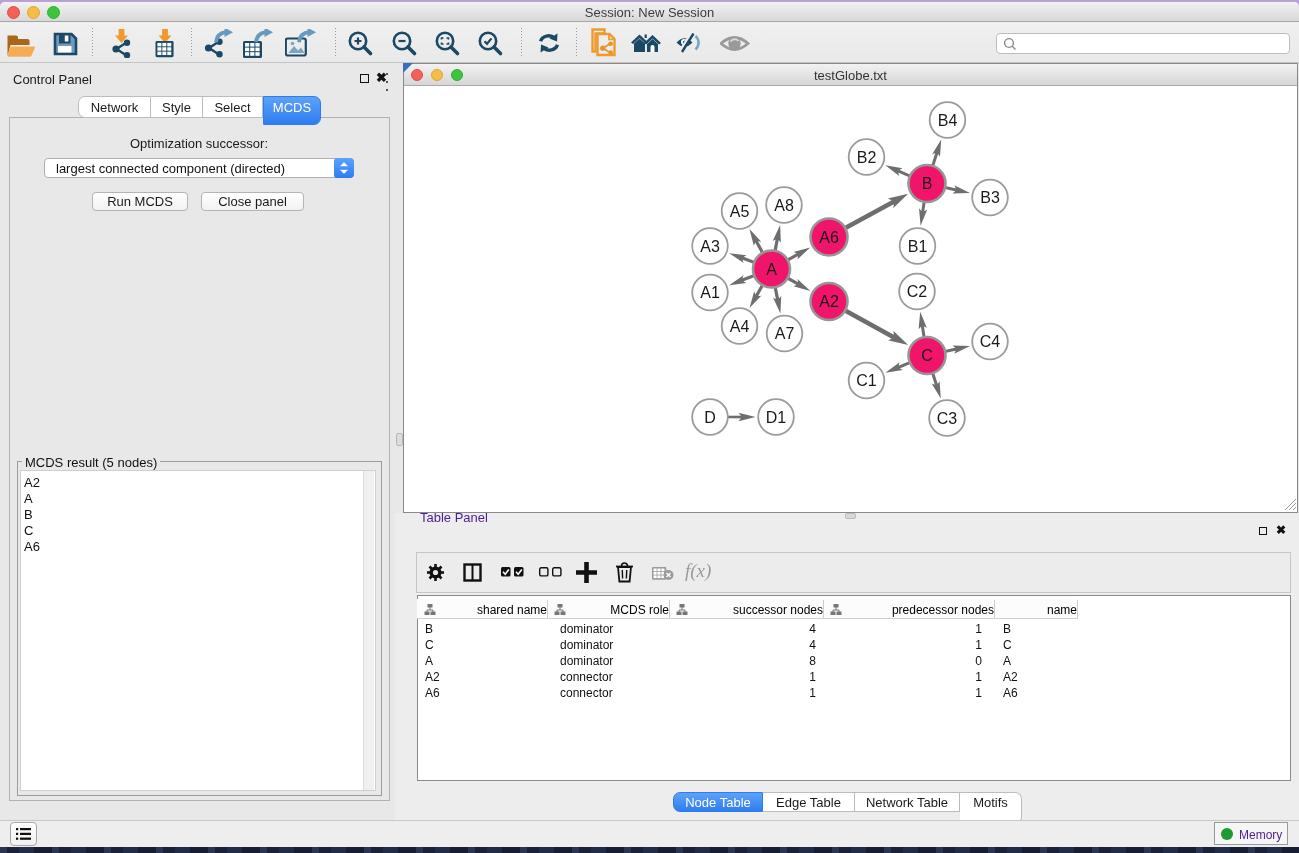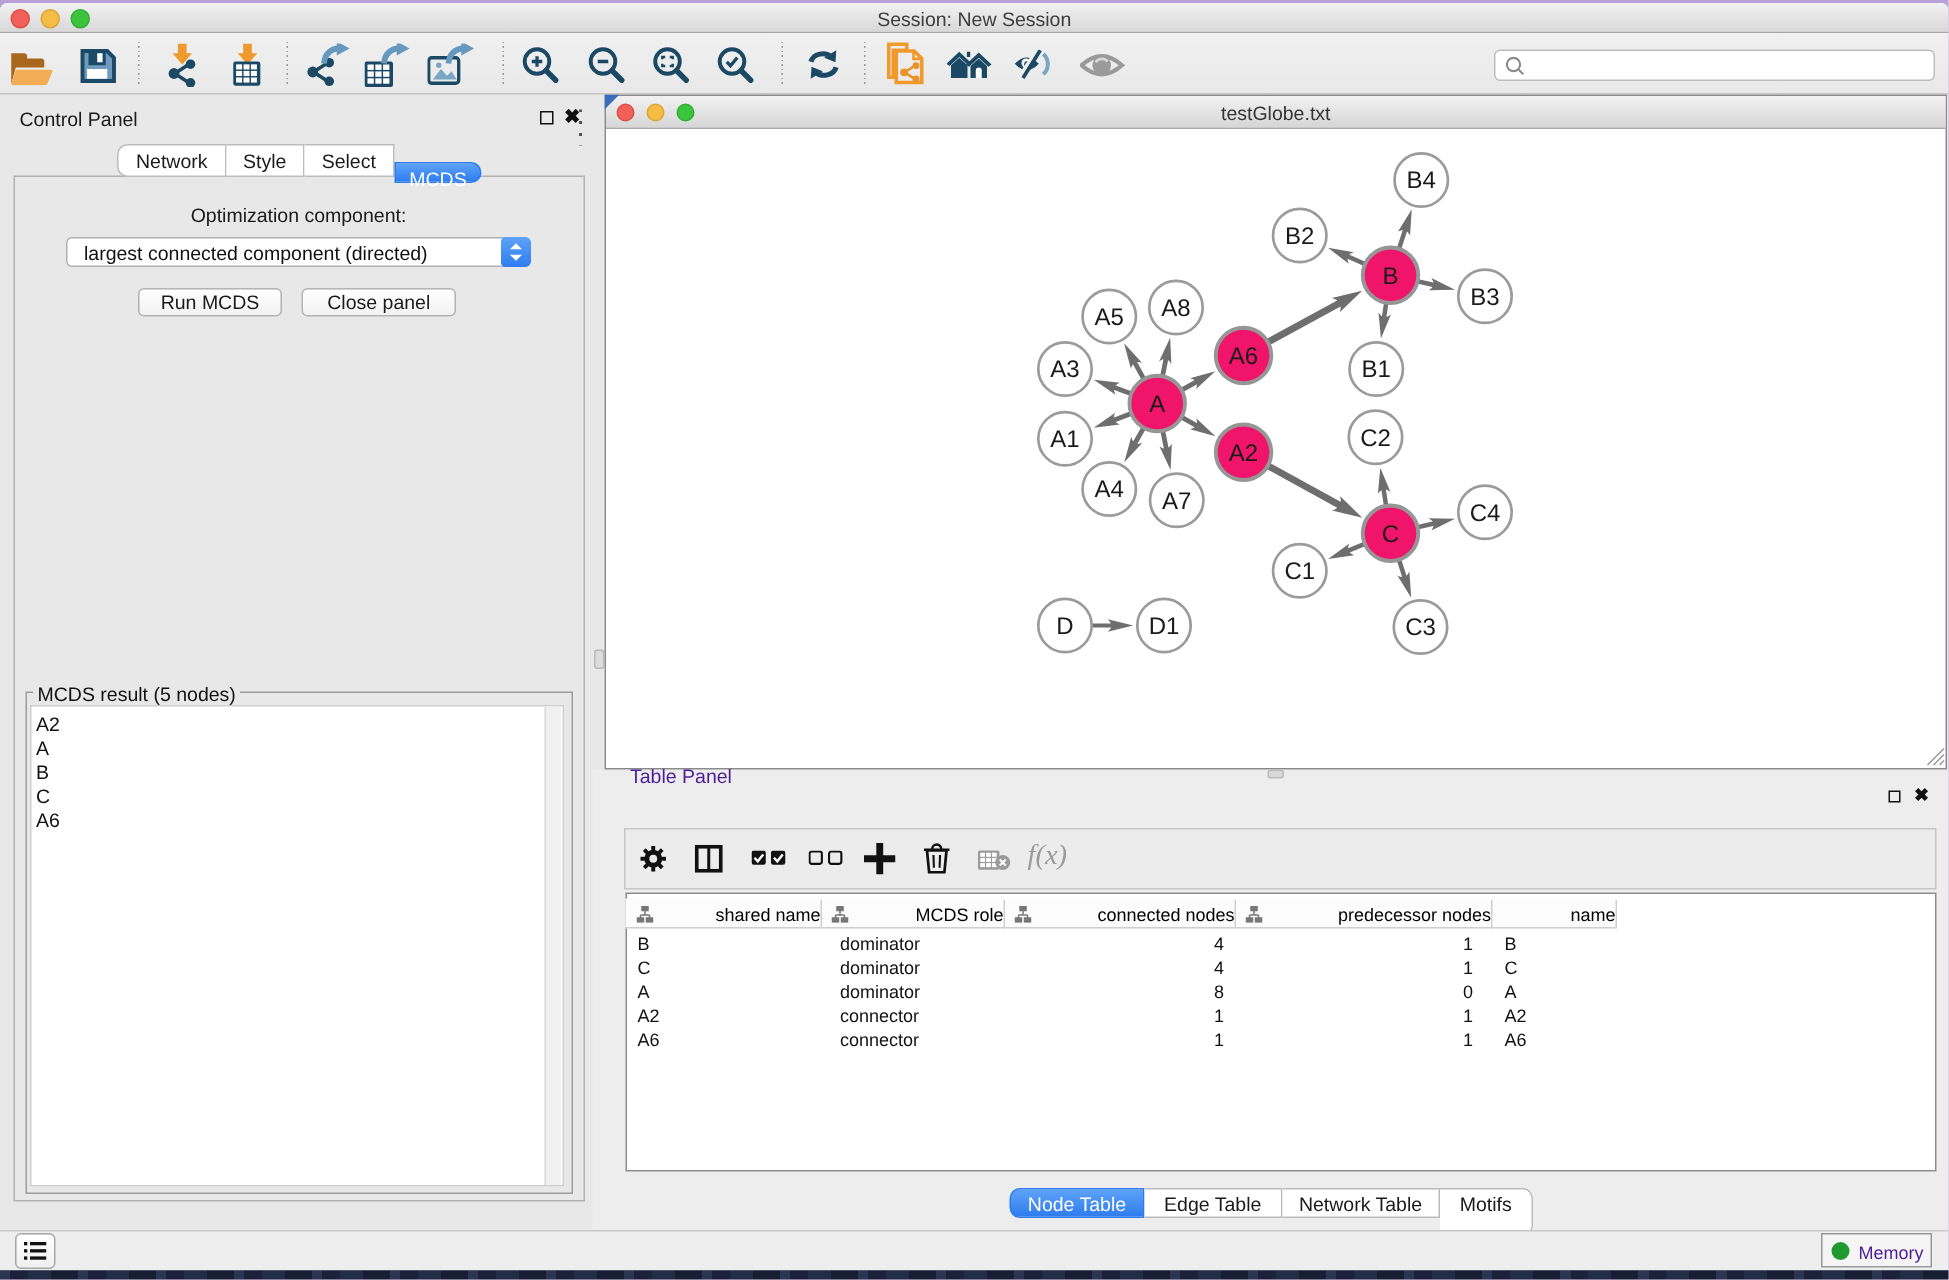--- a/index.html
+++ b/index.html
@@ -178,23 +178,23 @@
 
 <div class="abs" style="left:13px;top:72px;font-size:13px;color:#1a1a1a">Control Panel</div>
 <div class="abs" style="left:360px;top:74px;width:9px;height:9px;border:1.6px solid #111"></div>
 <div class="abs" style="left:376px;top:70px;font-size:13px;font-weight:bold;color:#111">✖</div>
 
 <div class="abs" style="left:9px;top:117px;width:381px;height:684px;border:1px solid #b2b2b2;background:#e8e8e8"></div>
 
 <div class="abs tab" style="left:78px;top:96px;width:73px;height:22px;border-radius:7px 0 0 7px;line-height:21px">Network</div>
 <div class="abs tab" style="left:151px;top:96px;width:52px;height:22px;border-left:none;line-height:21px">Style</div>
 <div class="abs tab" style="left:203px;top:96px;width:60px;height:22px;border-left:none;line-height:21px">Select</div>
-<div class="abs tab tabsel" style="left:263px;top:108px;width:58px;height:14px;border-radius:0 7px 7px 0;line-height:21px">MCDS</div>
-
-<div class="abs" style="left:20px;top:136px;width:358px;text-align:center;font-size:13px;color:#1a1a1a">Optimization component:</div>
+<div class="abs tab tabsel" style="left:263px;top:96px;width:58px;height:29px;border-radius:0 7px 7px 0;line-height:21px">MCDS</div>
+
+<div class="abs" style="left:20px;top:136px;width:358px;text-align:center;font-size:13px;color:#1a1a1a">Optimization successor:</div>
 
 <div class="abs" style="left:44px;top:158px;width:310px;height:20px;background:#fff;border:1px solid #b0b0b0;border-radius:4px"></div>
 <div class="abs" style="left:56px;top:161px;font-size:13px;color:#111">largest connected component (directed)</div>
 <div class="abs" style="left:334px;top:158px;width:20px;height:20px;background:linear-gradient(#5ea3f8,#2e7cf0);border-radius:3px 4px 4px 3px"></div>
 <svg class="abs" style="left:338px;top:161px" width="12" height="14" viewBox="0 0 12 14">
     <path d="M2,5.2 L6,1.2 L10,5.2 Z M2,8.8 L6,12.8 L10,8.8 Z" fill="#fff"></path>
   </svg>
 
 <div class="abs btn" style="left:92px;top:192px;width:96px;height:19px;line-height:18px">Run MCDS</div>
 <div class="abs btn" style="left:201px;top:192px;width:103px;height:19px;line-height:18px">Close panel</div>
@@ -395,21 +395,21 @@
 <div class="abs tc" style="left:547px;top:603px;width:122px">MCDS role</div>
 <svg class="abs" style="left:554px;top:604px" width="12" height="11" viewBox="0 0 12 11">
     <g stroke="#777" stroke-width="1" fill="#777">
       <path d="M6,3 v3 M3,6 v2 M9,6 v2 M3,6 h6" fill="none"></path>
       <rect x="4" y="0" width="4" height="3"></rect>
       <rect x="1" y="8" width="4" height="3"></rect>
       <rect x="7" y="8" width="4" height="3"></rect>
     </g>
   </svg>
 <div class="abs" style="left:823px;top:600px;width:1px;height:19px;background:#cfcfcf"></div>
-<div class="abs tc" style="left:669px;top:603px;width:154px">connected nodes</div>
+<div class="abs tc" style="left:669px;top:603px;width:154px">successor nodes</div>
 <svg class="abs" style="left:676px;top:604px" width="12" height="11" viewBox="0 0 12 11">
     <g stroke="#777" stroke-width="1" fill="#777">
       <path d="M6,3 v3 M3,6 v2 M9,6 v2 M3,6 h6" fill="none"></path>
       <rect x="4" y="0" width="4" height="3"></rect>
       <rect x="1" y="8" width="4" height="3"></rect>
       <rect x="7" y="8" width="4" height="3"></rect>
     </g>
   </svg>
 <div class="abs" style="left:994px;top:600px;width:1px;height:19px;background:#cfcfcf"></div>
 <div class="abs tc" style="left:823px;top:603px;width:171px">predecessor nodes</div>

